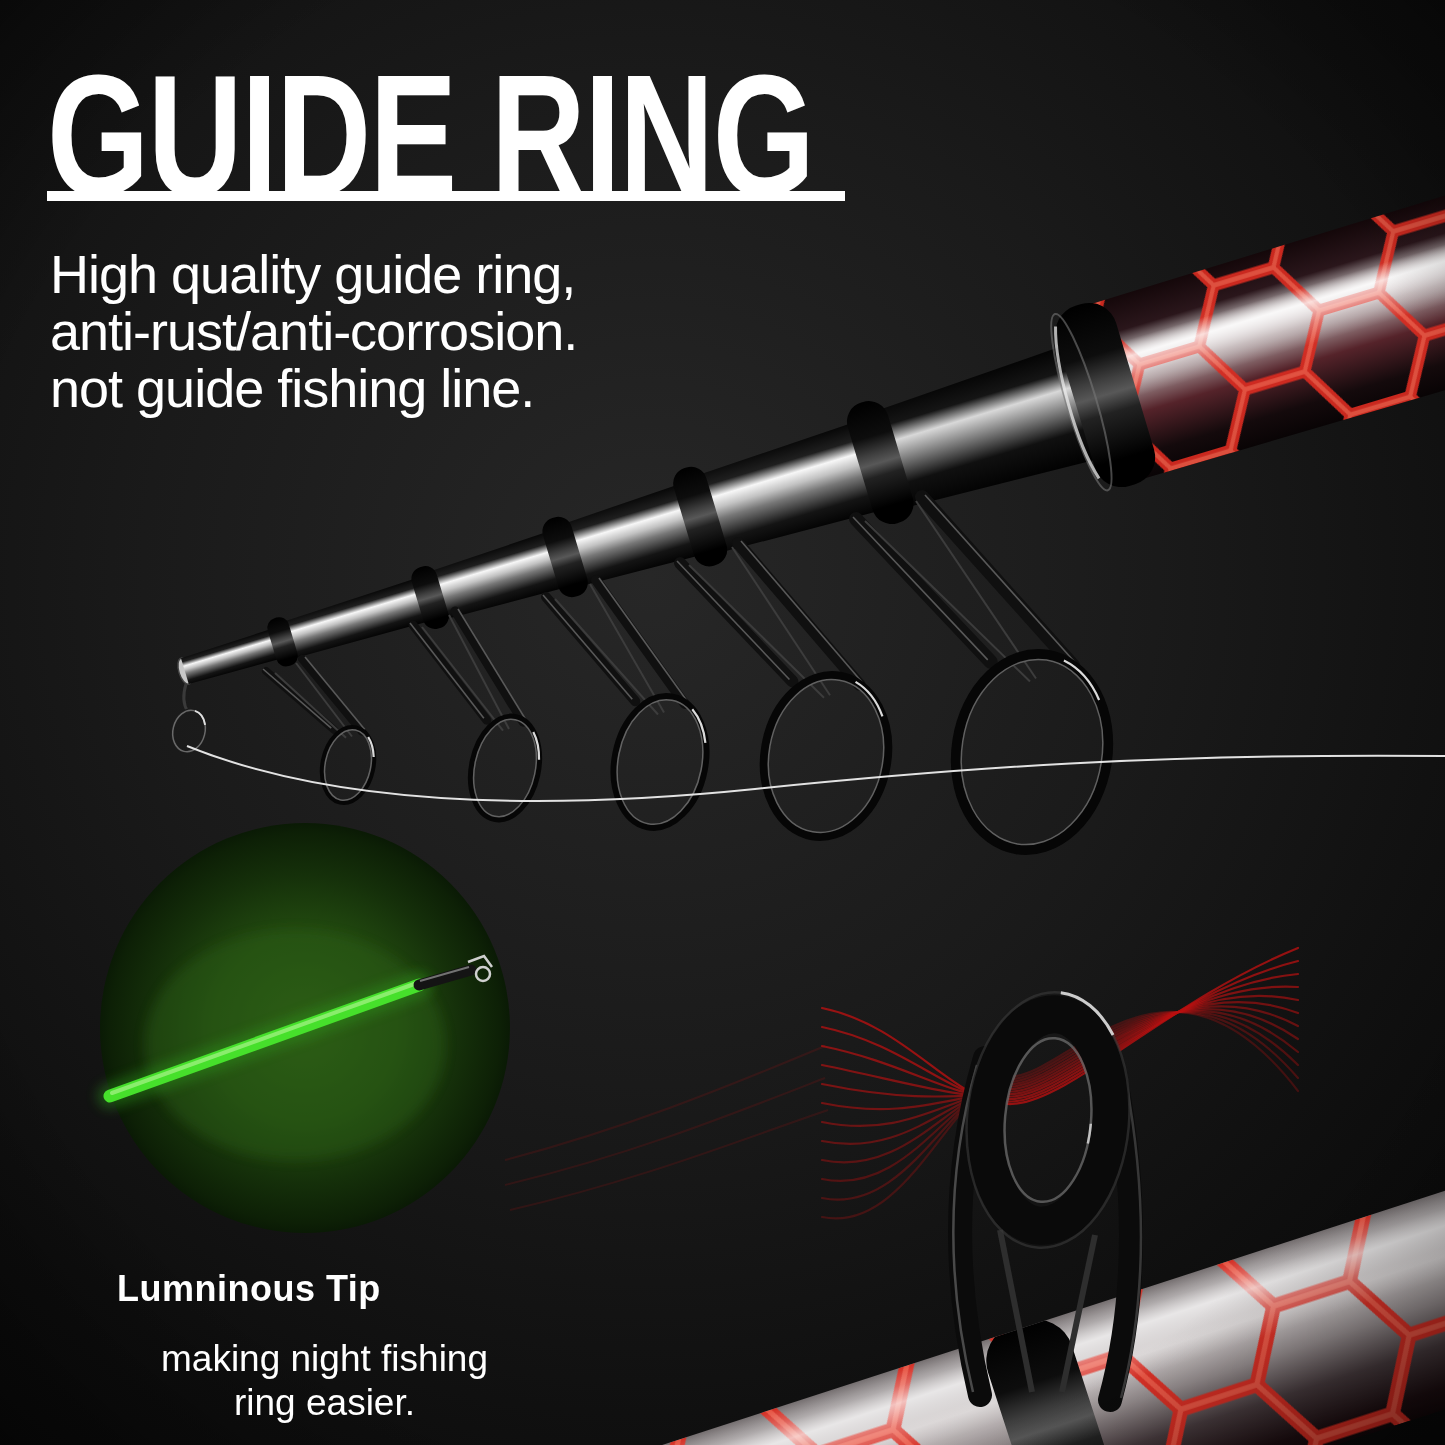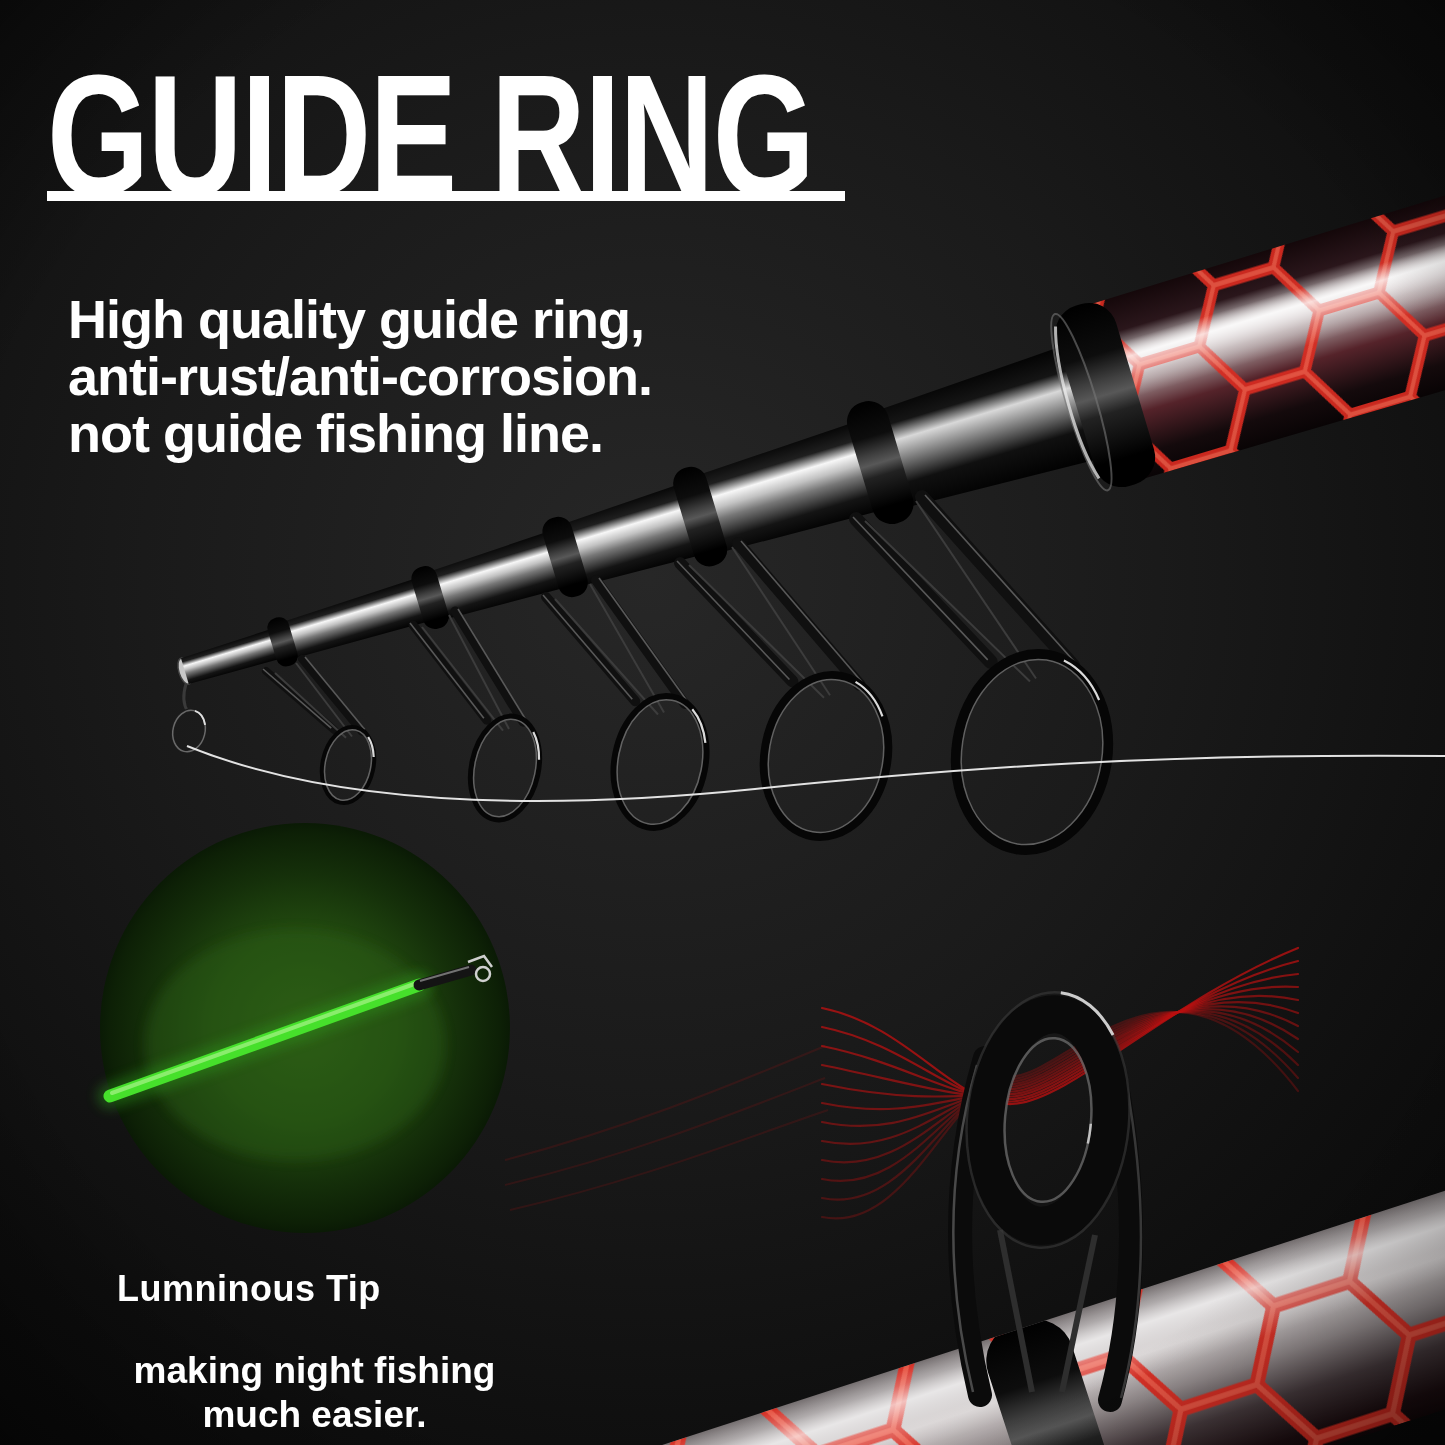--- a/index.html
+++ b/index.html
@@ -7,23 +7,23 @@
     position:relative;width:1445px;height:1445px;overflow:hidden;
     background:#0b0b0b;font-family:"Liberation Sans",sans-serif;
   }
   #art{position:absolute;left:0;top:0;width:1445px;height:1445px;display:block;}
   .txt{position:absolute;color:#fff;}
   #title{
     left:47px;top:49px;font-size:173px;font-weight:bold;line-height:1;
     letter-spacing:-2px;transform:scaleX(0.76);transform-origin:0 0;white-space:nowrap;
   }
   #underline{position:absolute;left:47px;top:191px;width:798px;height:10px;background:#fff;}
-  #desc{left:68px;top:246px;font-size:54px;line-height:57px;letter-spacing:-1px;font-weight:700;margin-top:45px;}
+  #desc{left:50px;top:246px;font-size:54px;line-height:57px;letter-spacing:-1px;font-weight:400;}
   #lum-head{left:117px;top:1268px;font-size:36px;font-weight:bold;letter-spacing:0.5px;}
-  #lum-sub{left:122px;top:1337px;width:385px;font-size:37px;line-height:44px;text-align:center;font-weight:700;margin-top:12px;}
+  #lum-sub{left:132px;top:1337px;width:385px;font-size:37px;line-height:44px;text-align:center;font-weight:400;}
 </style>
 </head>
 <body>
 
 <div id="stage">
 
   <svg id="art" viewBox="0 0 1445 1445" xmlns="http://www.w3.org/2000/svg">
     <defs>
       <radialGradient id="bgRad" cx="45%" cy="40%" r="78%">
         <stop offset="0" stop-color="#272727"></stop>
@@ -307,15 +307,15 @@
 
   <div id="desc" class="txt">
     <div>High quality guide ring,</div>
     <div>anti-rust/anti-corrosion.</div>
     <div>not guide fishing line.</div>
   </div>
 
   <div id="lum-head" class="txt">Lumninous Tip</div>
   <div id="lum-sub" class="txt">
     <div>making night fishing</div>
-    <div>much easier.</div>
+    <div>ring easier.</div>
   </div>
 </div>
 
 </body></html>

